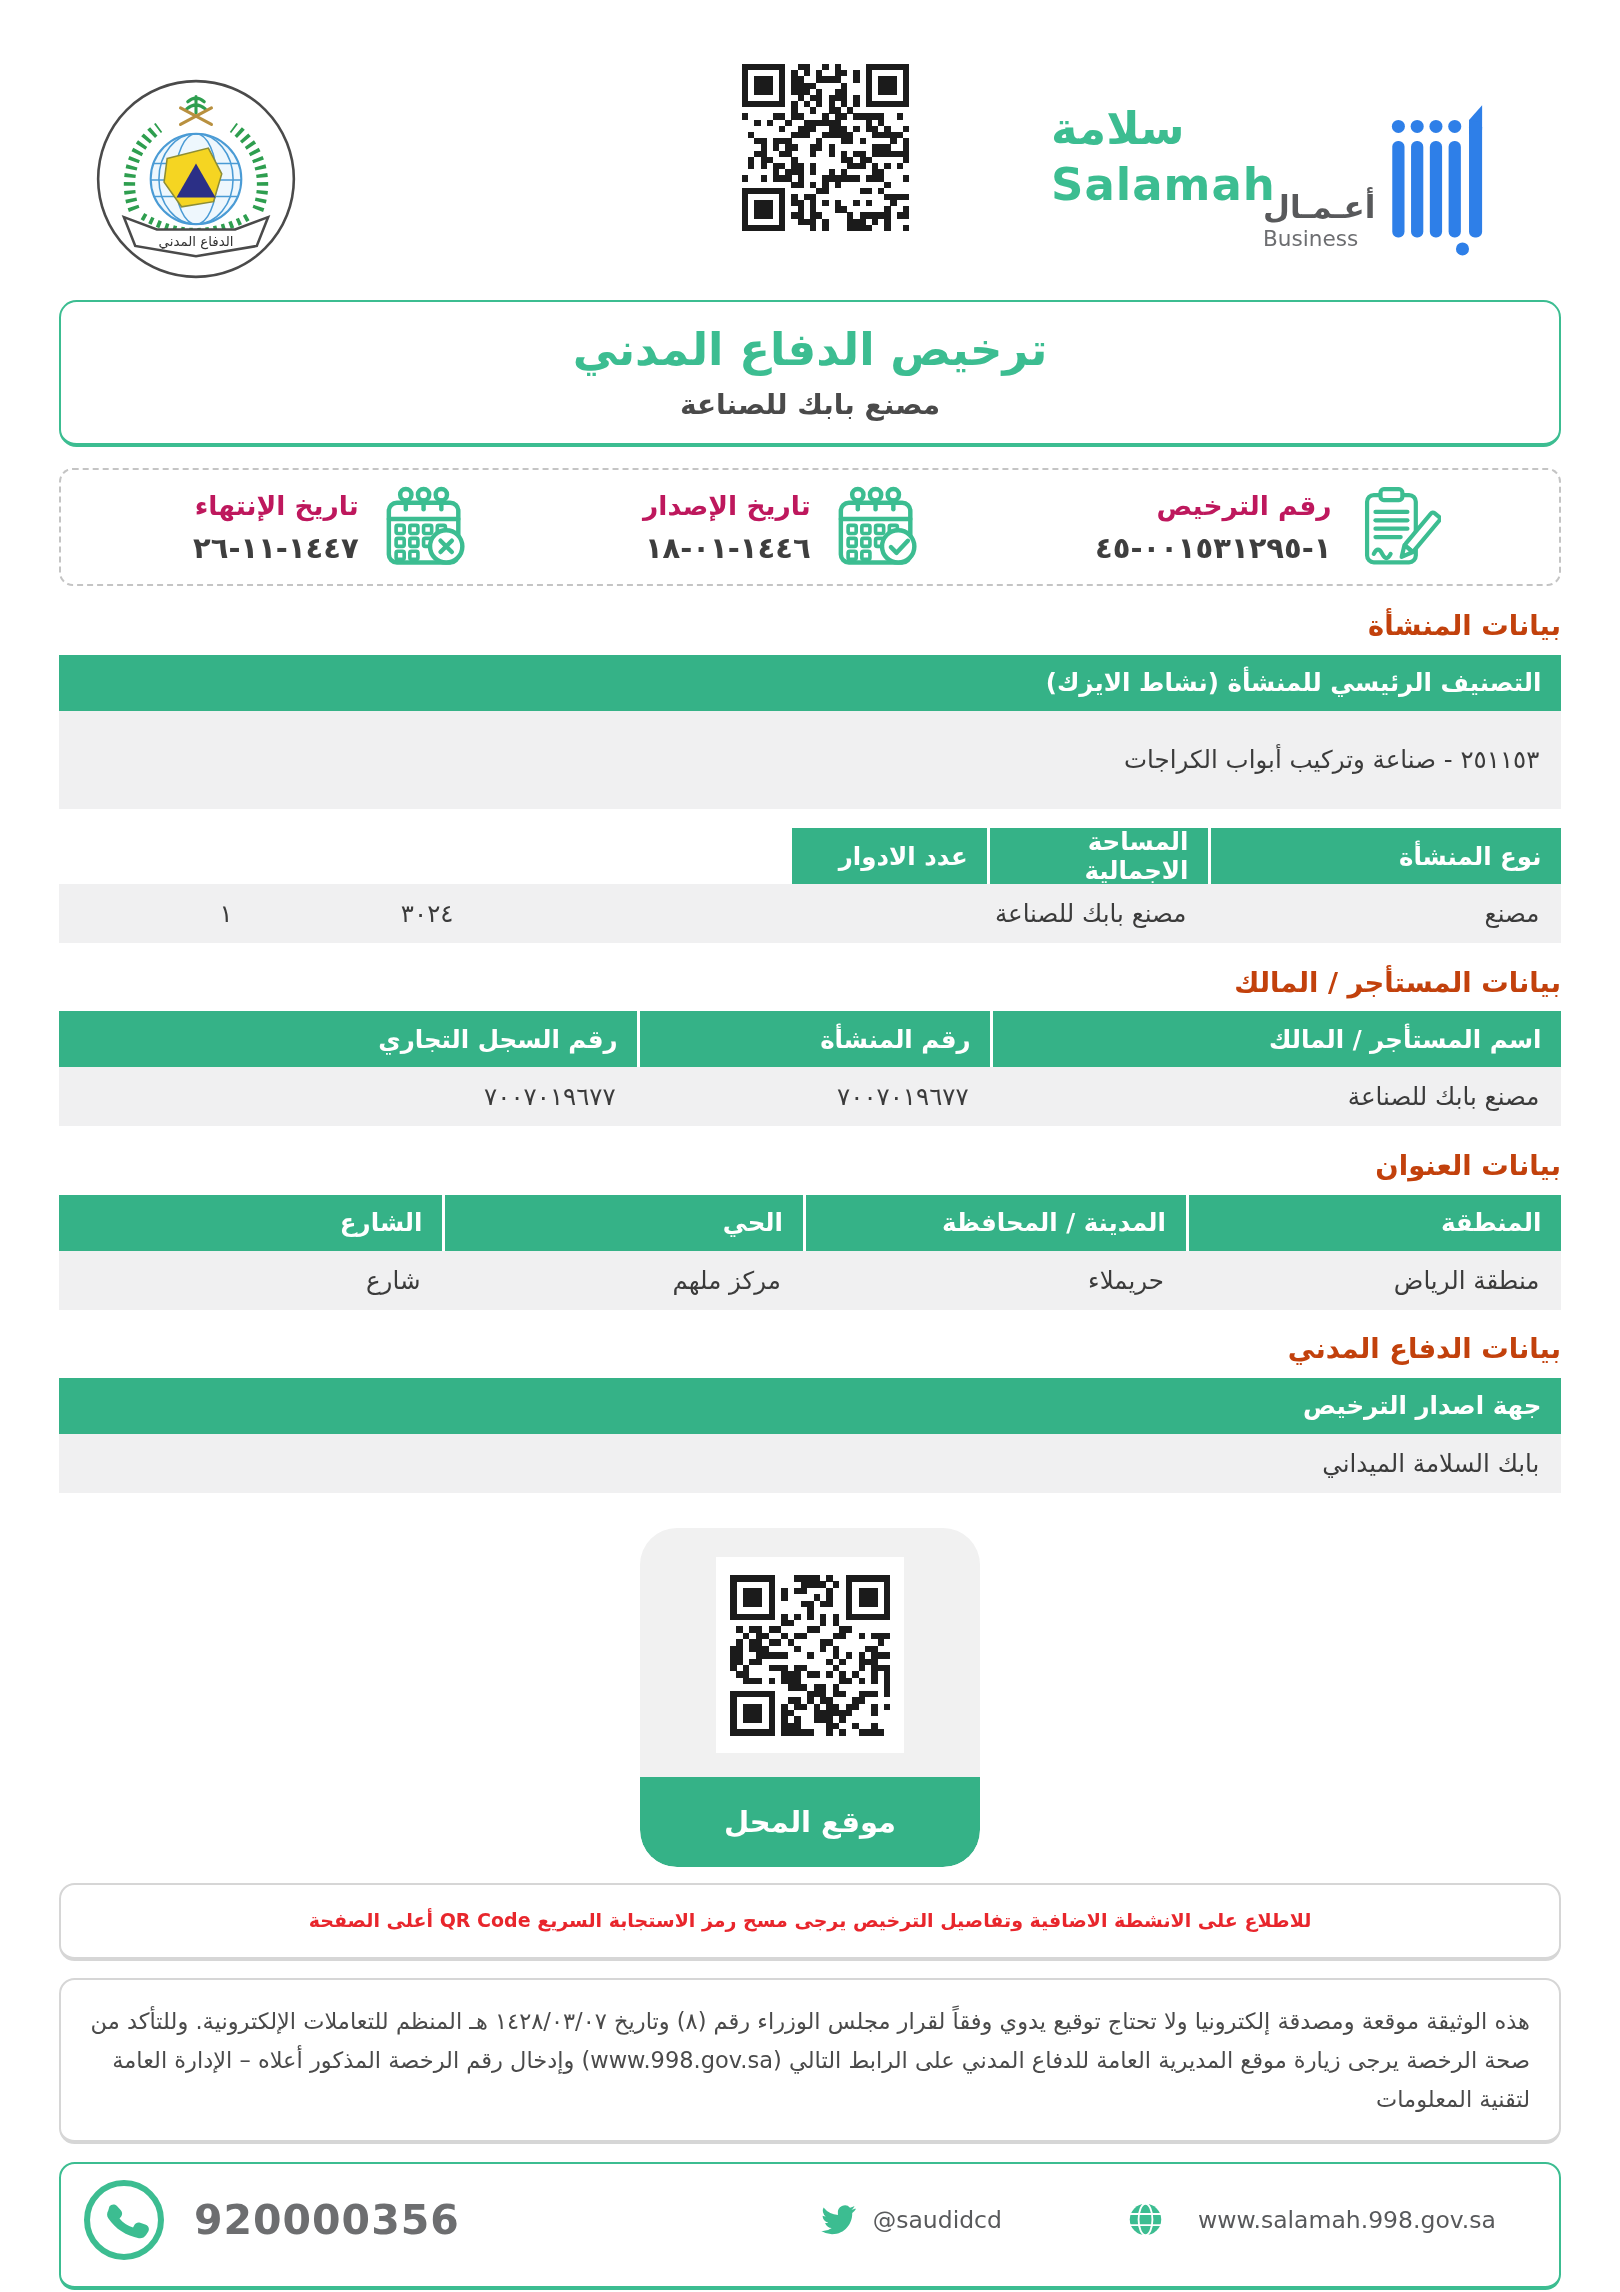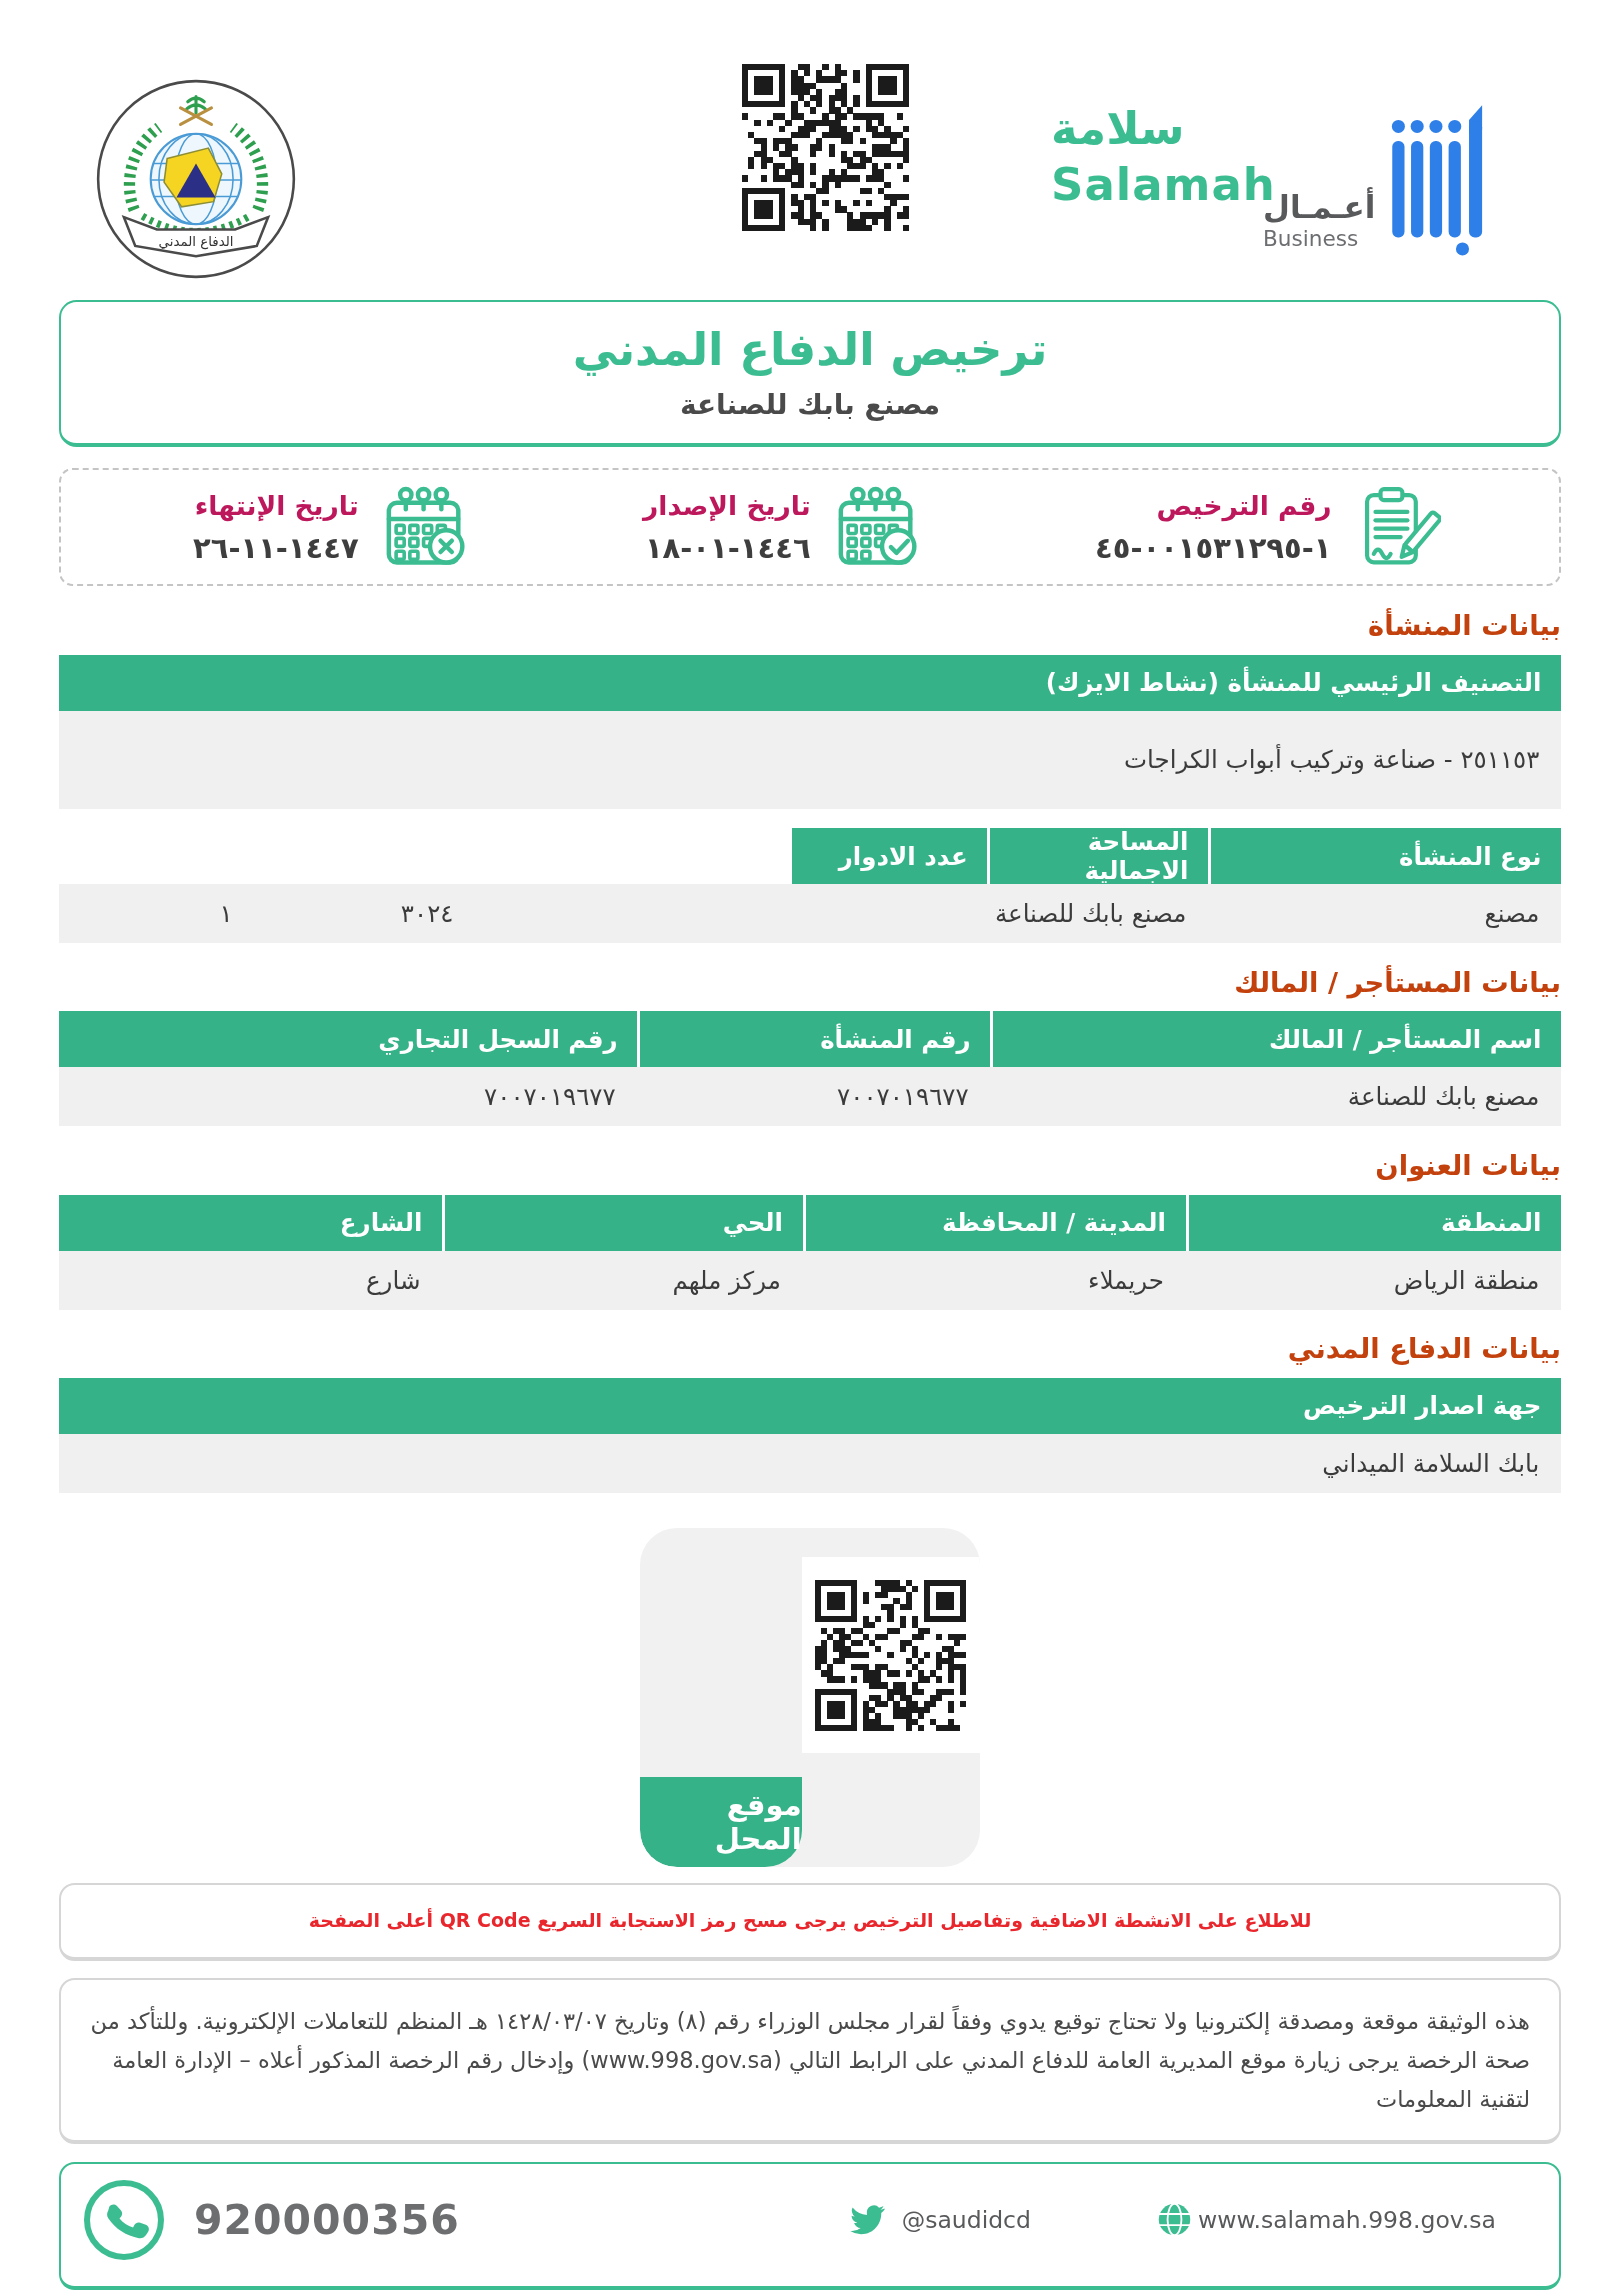--- a/index.html
+++ b/index.html
@@ -71,21 +71,21 @@
     background:var(--row);color:#3b3b3b;font-size:24.5px;
     height:59px;display:flex;align-items:center;justify-content:flex-start;
     padding:0 21.6px;box-sizing:border-box;
   }
   .tall .td{height:98px;}
   .w100{width:100%;}
 
   
   .loc-card{
     width:340px;height:339px;margin:35px auto 16px;background:#f1f1f1;
-    border-radius:37px;display:flex;flex-direction:row;overflow:hidden;
+    border-radius:37px;display:flex;flex-direction:column;overflow:hidden;
   }
   .loc-qr{
     width:188px;height:196px;background:#fff;margin:29px auto 0;
     display:flex;align-items:center;justify-content:center;padding:13.7px;box-sizing:border-box;
   }
   .loc-label{
     margin-top:auto;height:90px;background:var(--thead);color:#fff;
     display:flex;align-items:center;justify-content:center;
     font-size:29px;font-weight:700;border-radius:0 0 37px 37px;
   }
@@ -103,21 +103,21 @@
   
   .contact-bar{
     margin-top:17.6px;height:128px;box-sizing:border-box;
     border:2px solid var(--accent);border-bottom-width:4.9px;border-radius:15.7px;
     display:flex;direction:ltr;align-items:center;padding:0 63px 9.8px 19.6px;gap:0;
   }
   .phone-group{display:flex;align-items:center;gap:27.4px;}
   .phone-icon{width:86px;height:86px;}
   .phone-num{font-size:41px;font-weight:700;color:#6d6e70;letter-spacing:1px;direction:ltr;}
   .tw-group{display:flex;align-items:center;gap:15.7px;margin-left:auto;}
-  .web-group{display:flex;align-items:center;gap:5px;margin-left:125px;}
+  .web-group{display:flex;align-items:center;gap:34px;margin-left:125px;}
   .tw-group span,.web-group span{font-size:23.5px;color:var(--gray);direction:ltr;}
   .soc-icon{width:37px;height:37px;}
 
   .icon-svg{width:100%;height:100%;}
 </style>
 </head>
 <body>
 
 <div class="page">
 

